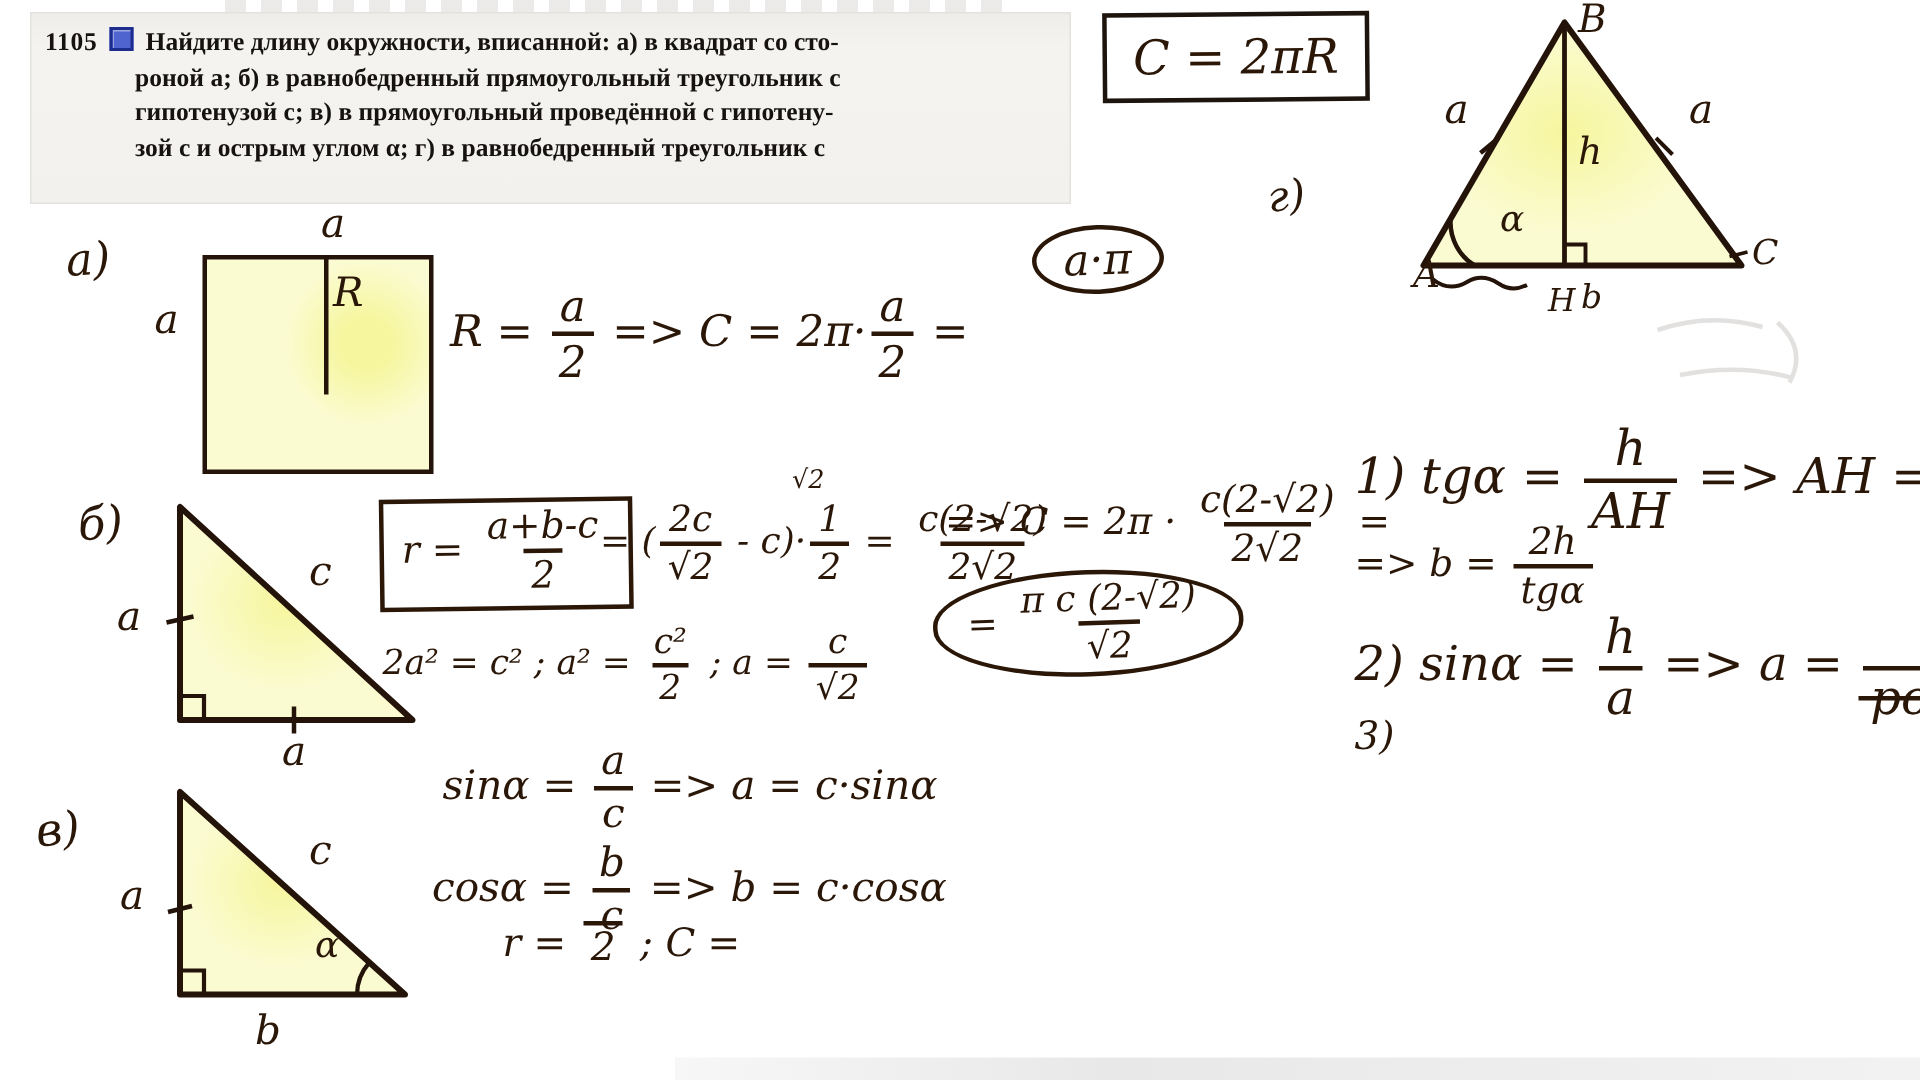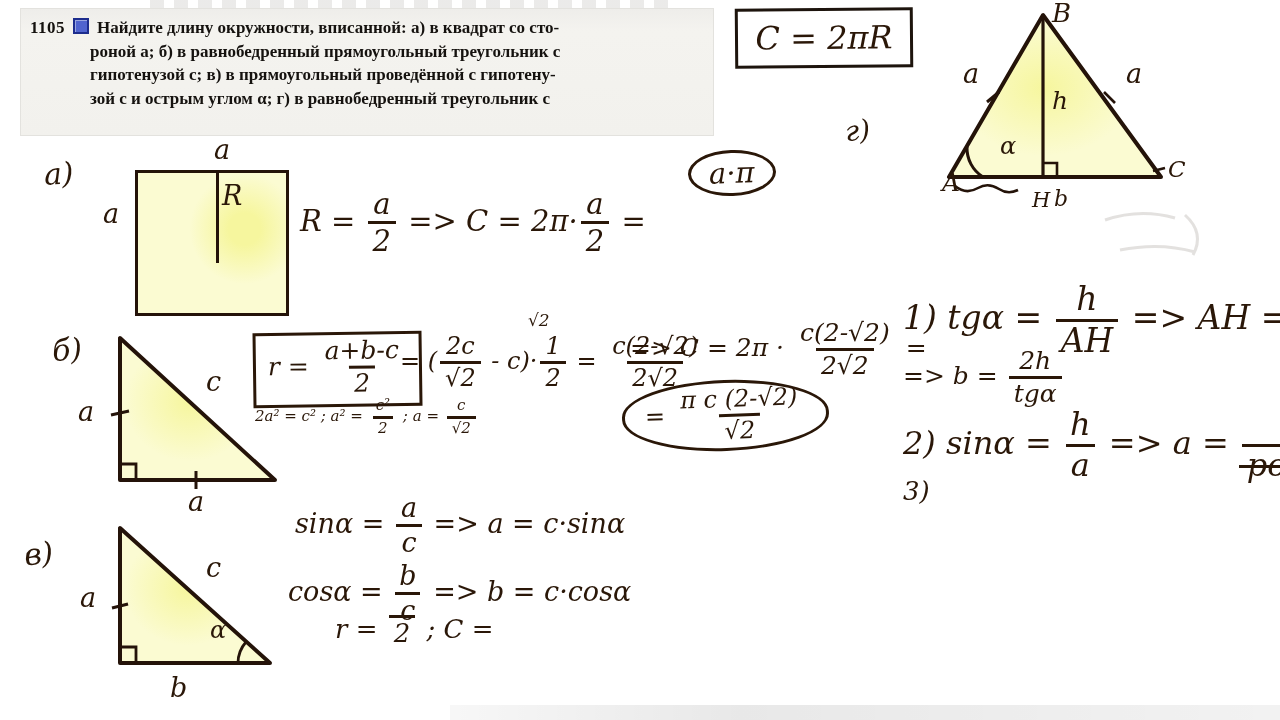--- a/index.html
+++ b/index.html
@@ -108,21 +108,21 @@
         <span class="num">2c</span>
         <span class="den">√2</span>
       </span> - c)·<span class="frac">
         <span class="num">1</span>
         <span class="den">2</span>
       </span> = <span class="frac">
         <span class="num">c(2-√2)</span>
         <span class="den">2√2</span>
       </span></div>
   <div class="hw" style="left:528px;top:310px;font-size:17px;">√2</div>
-  <div class="hw math" style="left:255px;top:398px;font-size:15px;">2a² = c² ;  a² = <span class="frac">
+  <div class="hw math" style="left:255px;top:416px;font-size:23px;">2a² = c² ;  a² = <span class="frac">
         <span class="num">c²</span>
         <span class="den">2</span>
       </span> ;  a = <span class="frac">
         <span class="num">c</span>
         <span class="den">√2</span>
       </span></div>
   <div class="hw math" style="left:630px;top:320px;font-size:25px;">=&gt; C = 2π · <span class="frac">
         <span class="num">c(2-√2)</span>
         <span class="den">2√2</span>
       </span> =</div>

